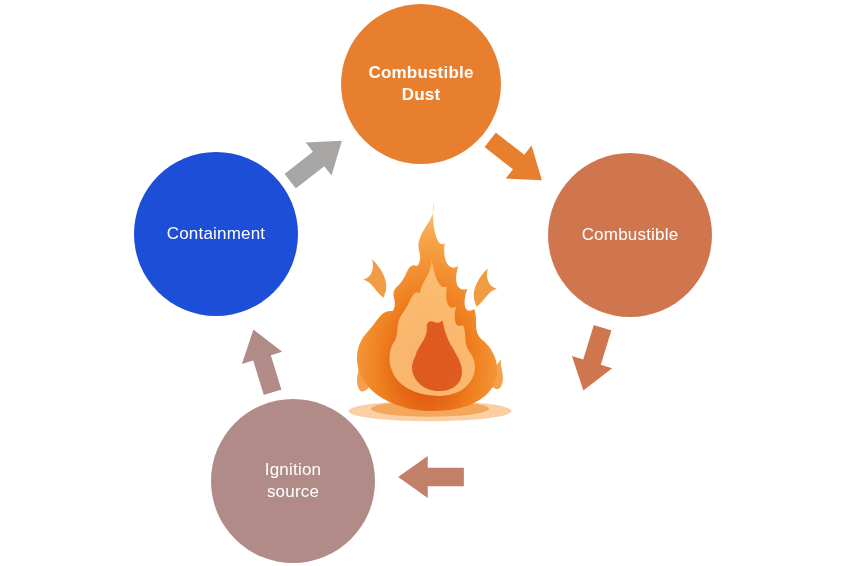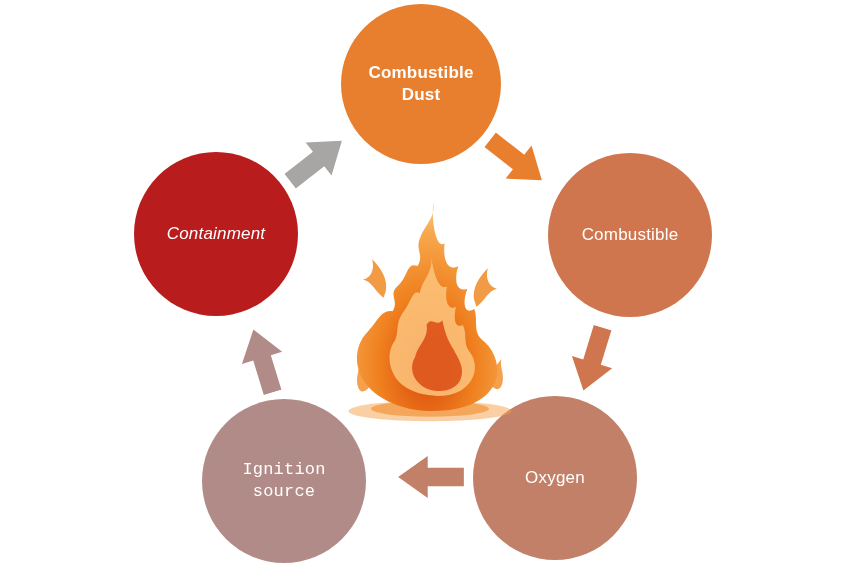--- a/index.html
+++ b/index.html
@@ -23,21 +23,21 @@
     font-size: 17px;
     line-height: 1.32;
     letter-spacing: 0.2px;
   }
   .node.bold { font-weight: bold; }
   .node span { display: block; }
 
   .node-combustible { left: 341px; top: 4px;   width: 160px; height: 160px; }
   .node-dispersion  { left: 548px; top: 153px; width: 164px; height: 164px; }
   .node-oxygen      { left: 473px; top: 396px; width: 164px; height: 164px; }
-  .node-ignition    { left: 202px; top: 399px; width: 164px; height: 164px; font-family: Liberation Mono, monospace; }
+  .node-ignition    { left: 211px; top: 399px; width: 164px; height: 164px; }
   .node-containment { left: 134px; top: 152px; width: 164px; height: 164px; }
 
   .arrow { position: absolute; width: 66px; height: 46px; }
   .arrow svg { display: block; width: 100%; height: 100%; }
   .arrow-1 { left: 483px; top: 137px; transform: rotate(38deg); }
   .arrow-2 { left: 560px; top: 336px; transform: rotate(107deg); }
   .arrow-3 { left: 398px; top: 454px; transform: rotate(180deg); }
   .arrow-4 { left: 230px; top: 338px; transform: rotate(-107deg); }
   .arrow-5 { left: 283px; top: 138px; transform: rotate(-38deg); }
 
@@ -50,30 +50,27 @@
 
   <div class="node node-combustible bold" style="background-color: rgb(232, 127, 47);">
     <span>Combustible</span>
     <span>Dust</span>
   </div>
 
   <div class="node node-dispersion" style="background-color: rgb(208, 118, 78);">
     <span>Combustible</span>
   </div>
 
-  <div class="node node-oxygen" style="background-color: rgb(194, 128, 105);">
-    <span>Oxygen</span>
-  </div>
 
   <div class="node node-ignition" style="background-color: rgb(177, 139, 136);">
     <span>Ignition</span>
     <span>source</span>
   </div>
 
-  <div class="node node-containment" style="background-color: #b91c1c; font-style: italic;">
+  <div class="node node-containment" style="background-color: #1d4ed8;">
     <span>Containment</span>
   </div>
 
   <div class="arrow arrow-1">
     <svg viewBox="0 0 100 70">
         <polygon points="0,21 55,21 55,3 100,35 55,67 55,49 0,49" fill="#E87F2F"></polygon>
       </svg>
   </div>
   <div class="arrow arrow-2">
     <svg viewBox="0 0 100 70">

